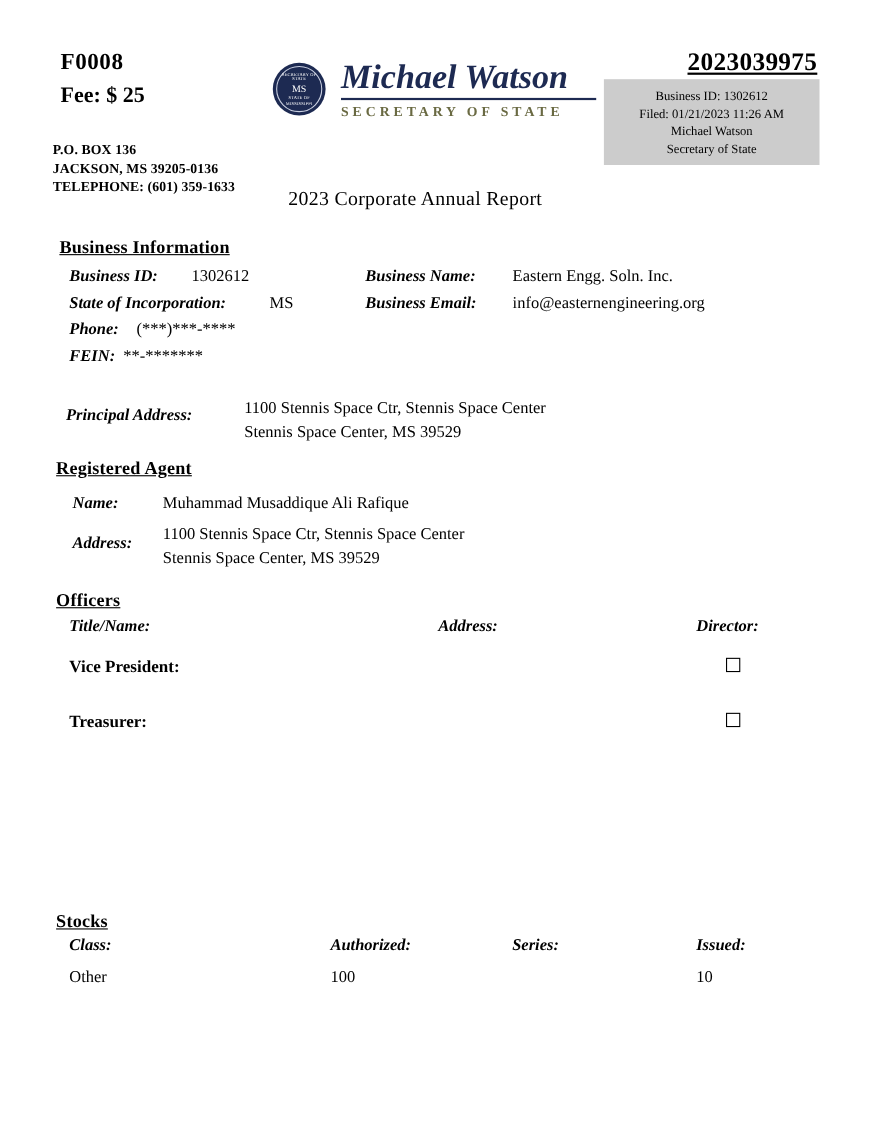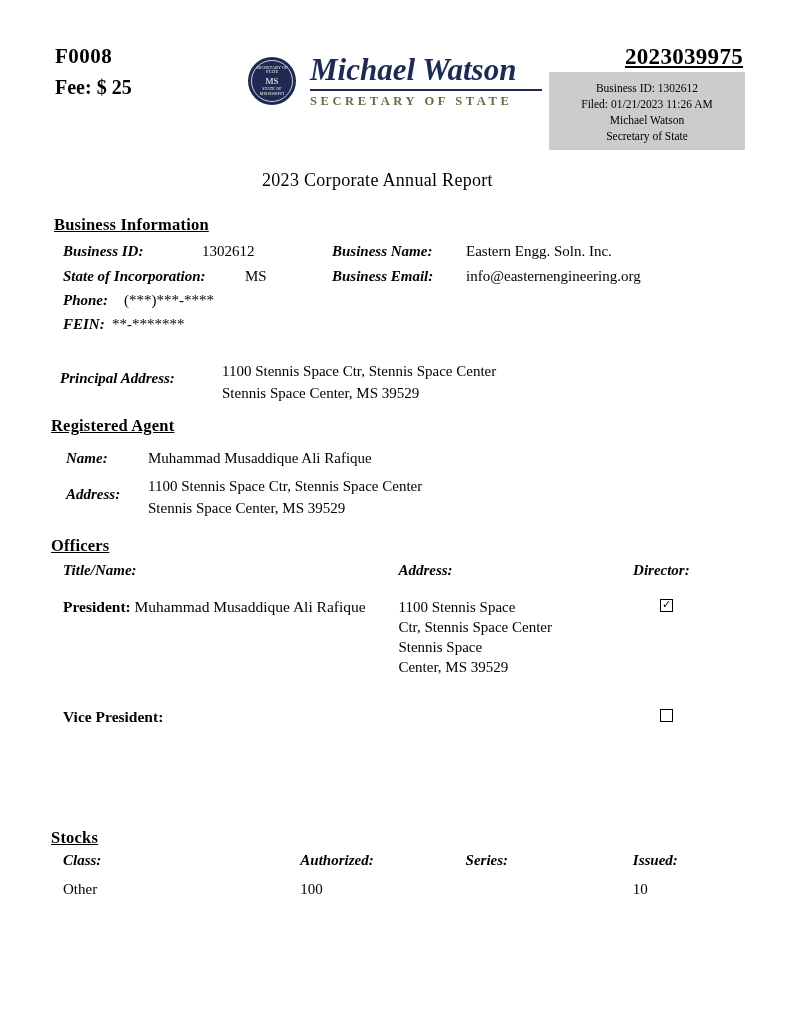--- a/index.html
+++ b/index.html
@@ -174,21 +174,21 @@
   .row-abs {
     position: absolute;
     font-size: 15px;
     white-space: nowrap;
   }
 
   
   #biz-head { left: 54px; top: 215px; }
 
   #biz-id-lbl   { left: 63px;  top: 243px; }
-  #biz-id-val   { left: 174px; top: 243px; margin-left: 28px; }
+  #biz-id-val   { left: 174px; top: 243px; }
   #biz-name-lbl { left: 332px; top: 243px; }
   #biz-name-val { left: 466px; top: 243px; }
 
   #soi-lbl      { left: 63px;  top: 268px; }
   #soi-val      { left: 245px; top: 268px; }
   #email-lbl    { left: 332px; top: 268px; }
   #email-val    { left: 466px; top: 268px; }
 
   #phone-lbl    { left: 63px;  top: 292px; font-style: italic; }
   #phone-val    { left: 124px; top: 292px; }
@@ -316,20 +316,25 @@
     </div>
   </div>
 
   <div class="filing-box">
     <div>Business ID: 1302612</div>
     <div>Filed: 01/21/2023 11:26 AM</div>
     <div>Michael Watson</div>
     <div>Secretary of State</div>
   </div>
 
+  <div class="address-block">
+    <div>P.O. BOX 136</div>
+    <div>JACKSON, MS 39205-0136</div>
+    <div>TELEPHONE: (601) 359-1633</div>
+  </div>
 
   <div class="report-title">2023  Corporate Annual Report</div>
 
   <div class="section-head" id="biz-head">Business Information</div>
 
   <div class="row-abs lbl" id="biz-id-lbl">Business ID:</div>
   <div class="row-abs val" id="biz-id-val">1302612</div>
   <div class="row-abs lbl" id="biz-name-lbl">Business Name:</div>
   <div class="row-abs val" id="biz-name-val">Eastern Engg. Soln. Inc.</div>
 
@@ -365,36 +370,33 @@
     <thead>
       <tr>
         <th class="col-title">Title/Name:</th>
         <th class="col-addr">Address:</th>
         <th class="col-dir">Director:</th>
       </tr>
     </thead>
     <tbody>
       <tr>
         <td class="col-title">
-          <span class="role">President:</span>
-          <span class="person">Muhammad Musaddique Ali Rafique</span>
+          <span class="role">Vice President:</span>
+          <span class="person"></span>
         </td>
         <td class="col-addr">
-          <div>1100 Stennis Space</div>
-          <div>Ctr, Stennis Space Center</div>
-          <div>Stennis Space</div>
-          <div>Center, MS 39529</div>
+          <div></div>
         </td>
         <td class="col-dir">
-          <span class="checkbox checked"></span>
+          <span class="checkbox"></span>
         </td>
       </tr>
       <tr>
         <td class="col-title">
-          <span class="role">Vice President:</span>
+          <span class="role">Treasurer:</span>
           <span class="person"></span>
         </td>
         <td class="col-addr">
           <div></div>
         </td>
         <td class="col-dir">
           <span class="checkbox"></span>
         </td>
       </tr>
     </tbody>

